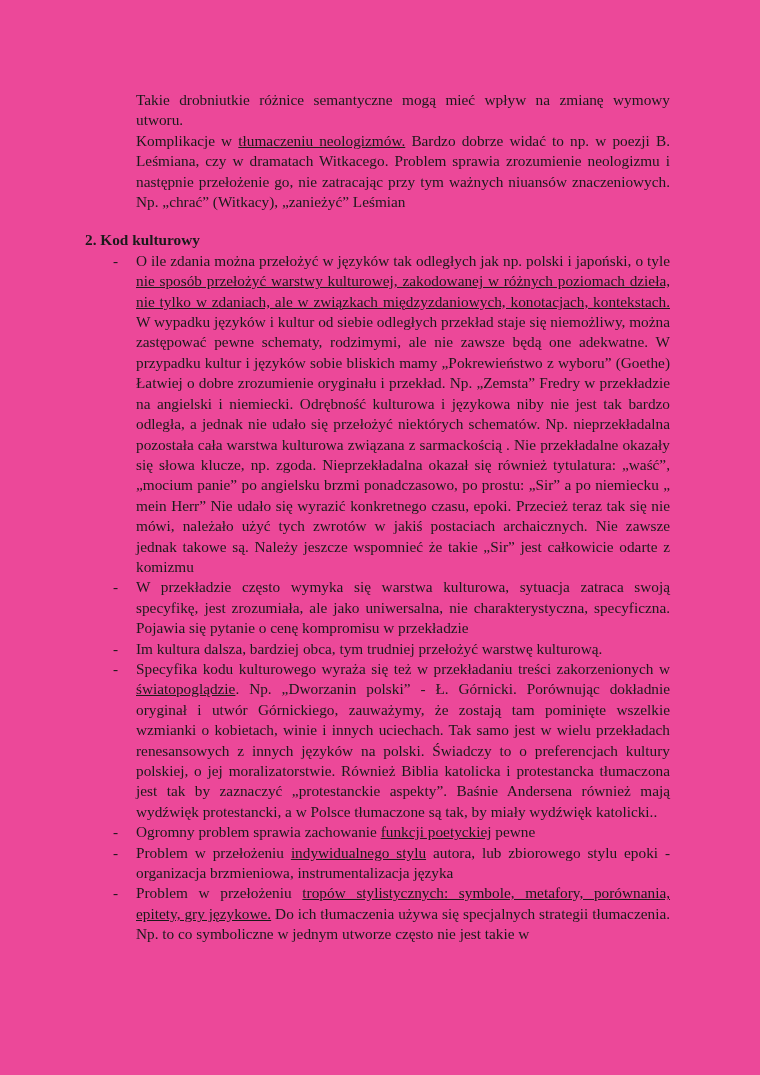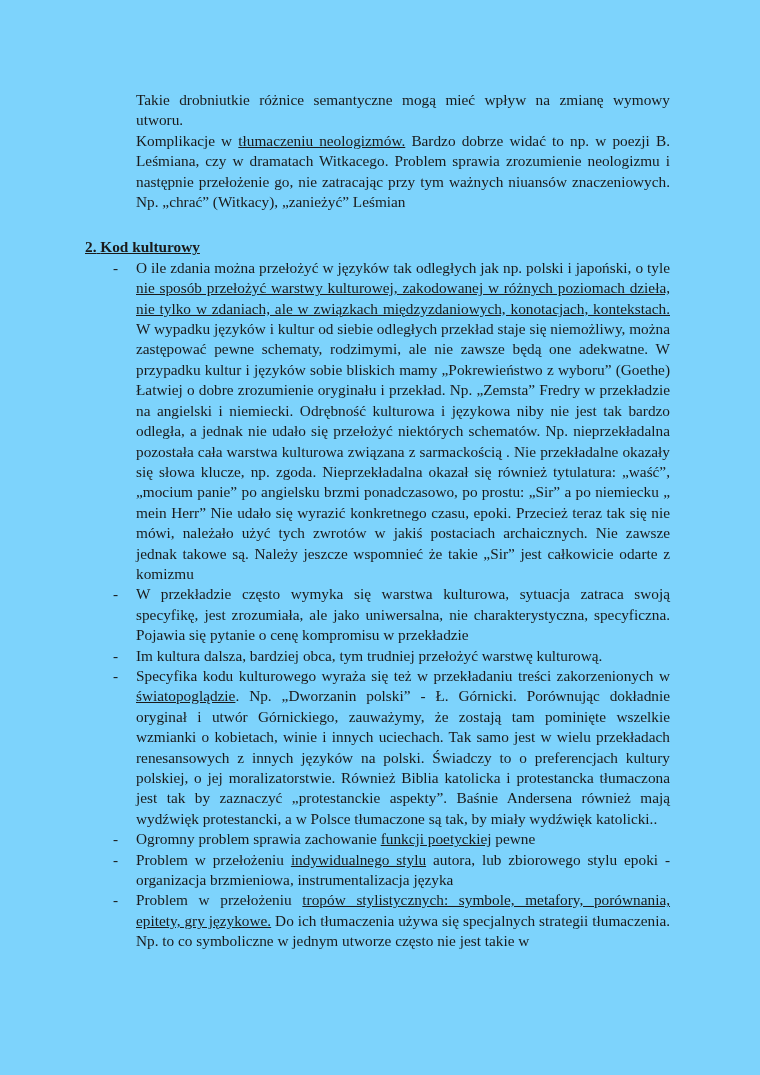--- a/index.html
+++ b/index.html
@@ -2,35 +2,34 @@
 <html><head>
 <meta charset="utf-8">
 <style>
   html, body { margin: 0; padding: 0; background: #ffffff; }
   .page {
     position: relative;
     width: 760px;
     height: 1075px;
     box-sizing: border-box;
     padding: 90px 90px 0 85px;
-    background: #7dd3fc;
+    background: #ec4899;
     color: #1a1a1a;
     font-family: "Liberation Serif", "DejaVu Serif", serif;
     font-size: 15.3px;
     line-height: 20.4px;
     text-align: justify;
     overflow: hidden;
   }
   p { margin: 0; }
   .indent { padding-left: 51px; }
   .heading {
     font-weight: bold;
     text-align: left;
-    margin-top: 25px;
-    text-decoration: underline;
+    margin-top: 18px;
   }
   .li {
     position: relative;
     padding-left: 51px;
   }
   .li .dash {
     position: absolute;
     left: 28px;
     top: 0;
   }

